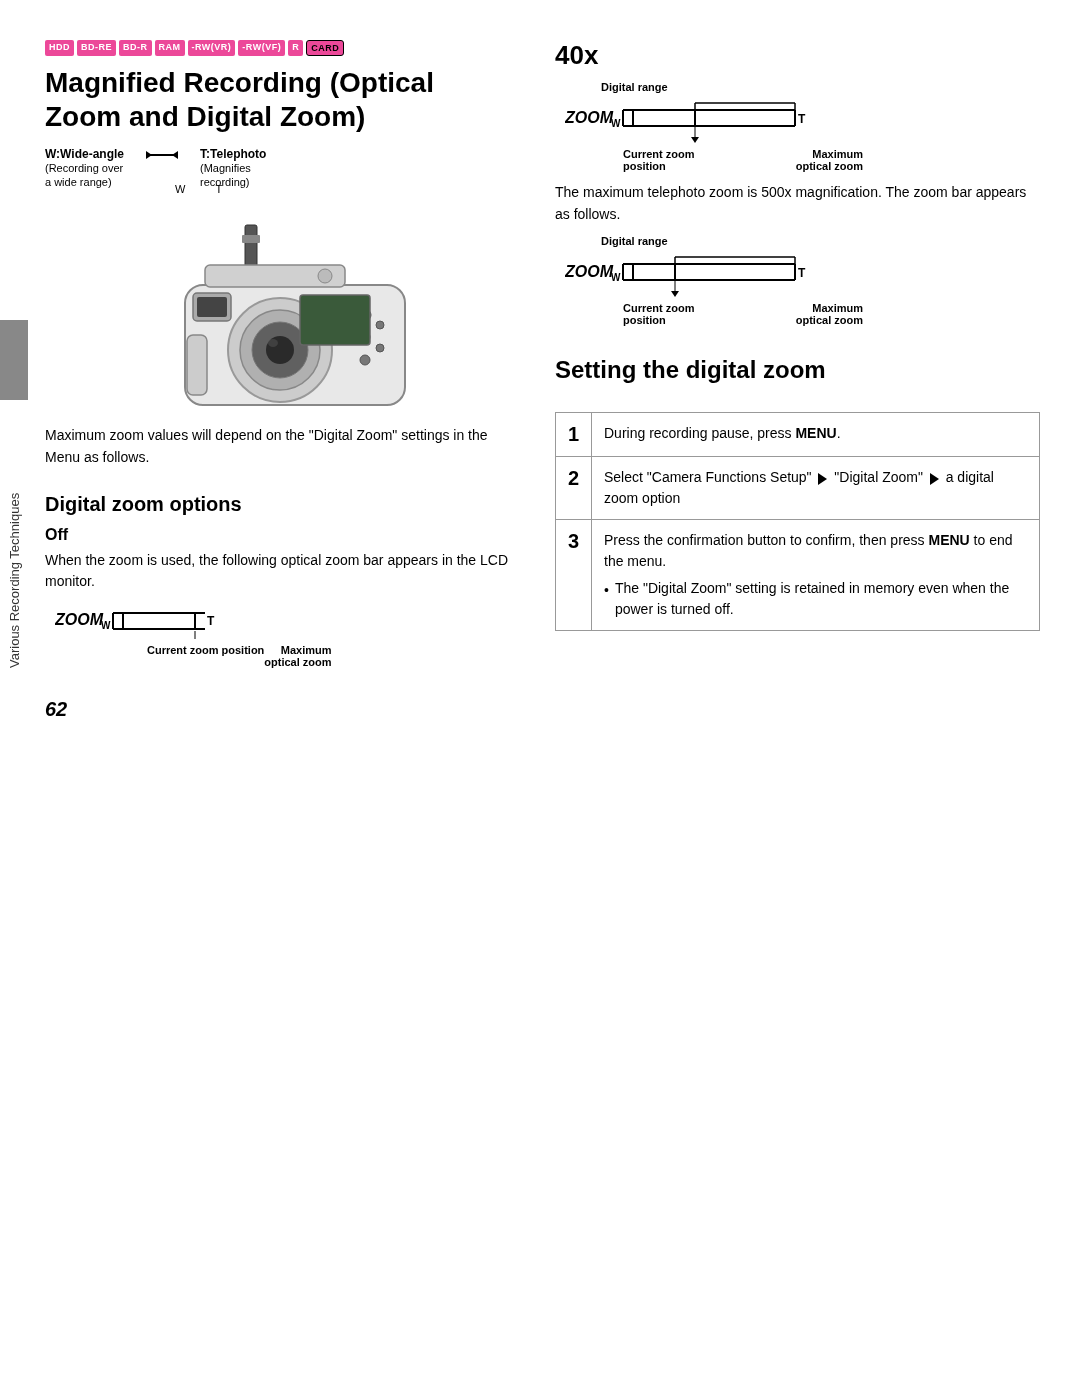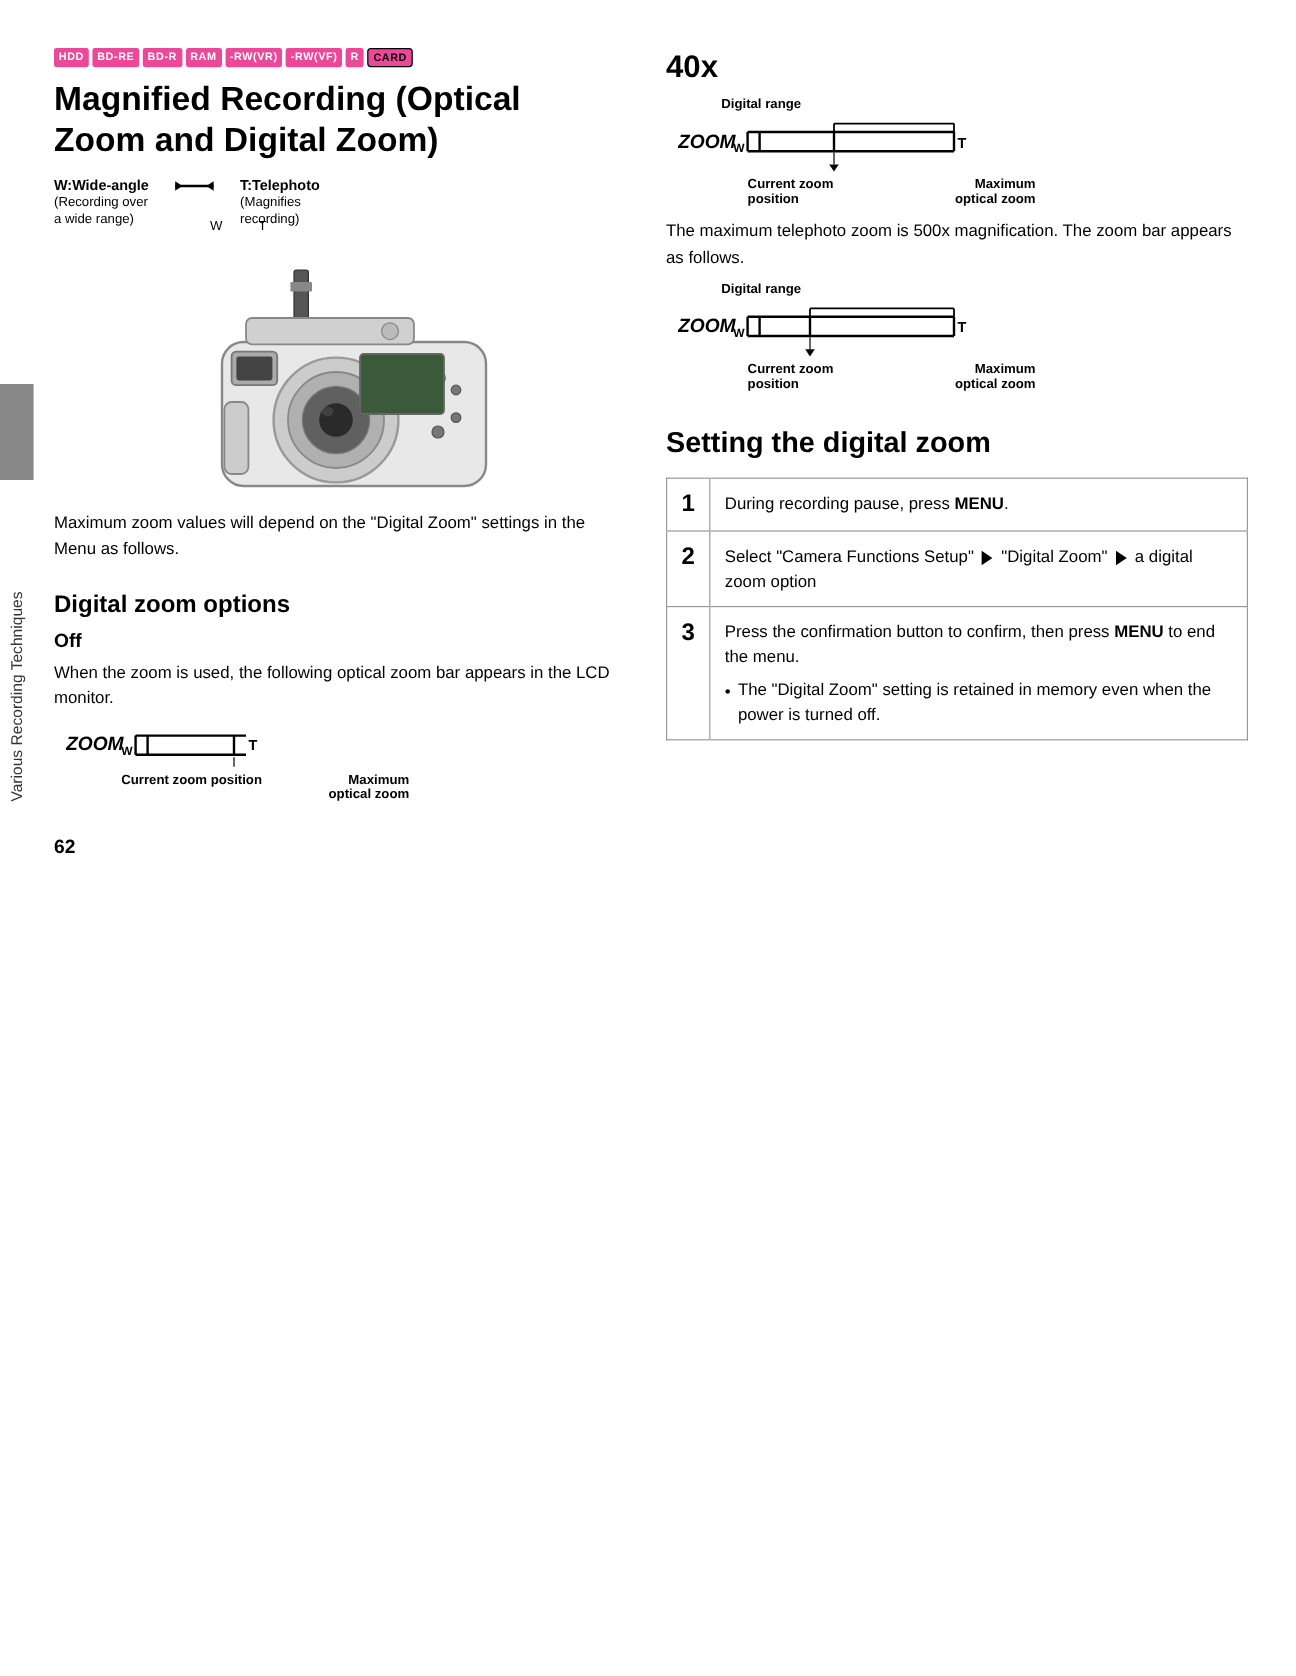--- a/index.html
+++ b/index.html
@@ -123,21 +123,21 @@
     h2.right-heading {
       font-size: 26px;
       font-weight: bold;
       margin-bottom: 10px;
     }
 
     h2.setting-heading {
       font-size: 24px;
       font-weight: bold;
       margin-top: 30px;
-      margin-bottom: 14px;
+      margin-bottom: 28px;
     }
 
     
     .camera-illustration {
       display: flex;
       justify-content: center;
       align-items: center;
       margin: 10px 0;
       position: relative;
     }
@@ -179,23 +179,24 @@
     }
 
     .step-content-cell {
       padding: 10px 12px;
       font-size: 14px;
       line-height: 1.5;
       vertical-align: top;
     }
 
     .page-num {
-      font-size: 16px;
+      font-size: 20px;
       font-weight: bold;
       margin-top: 30px;
+      font-style: italic;
     }
 
     
     .digital-range-label {
       font-size: 11px;
       font-weight: bold;
       margin-bottom: 2px;
       padding-left: 36px;
     }
 
@@ -333,21 +334,21 @@
 
           <line x1="68" y1="10" x2="68" y2="26" stroke="#000" stroke-width="2"></line>
 
           <line x1="140" y1="10" x2="140" y2="26" stroke="#000" stroke-width="2"></line>
 
           <text x="152" y="22" font-size="12" font-weight="bold" font-family="Arial" fill="#000">T</text>
 
           <line x1="140" y1="36" x2="140" y2="28" stroke="#000" stroke-width="1"></line>
         </svg>
         
-        <div style="display:flex;justify-content:space-between;width:240px;margin-left:46px;">
+        <div style="display:flex;justify-content:flex-start;width:240px;margin-left:92px;">
           <span style="font-size:11px;font-weight:bold;">Current zoom position</span>
           <span style="font-size:11px;font-weight:bold;text-align:right;">Maximum<br>optical zoom</span>
         </div>
       </div>
 
       <div class="page-num">62</div>
 
     </div>
 
     <div class="right-col">

